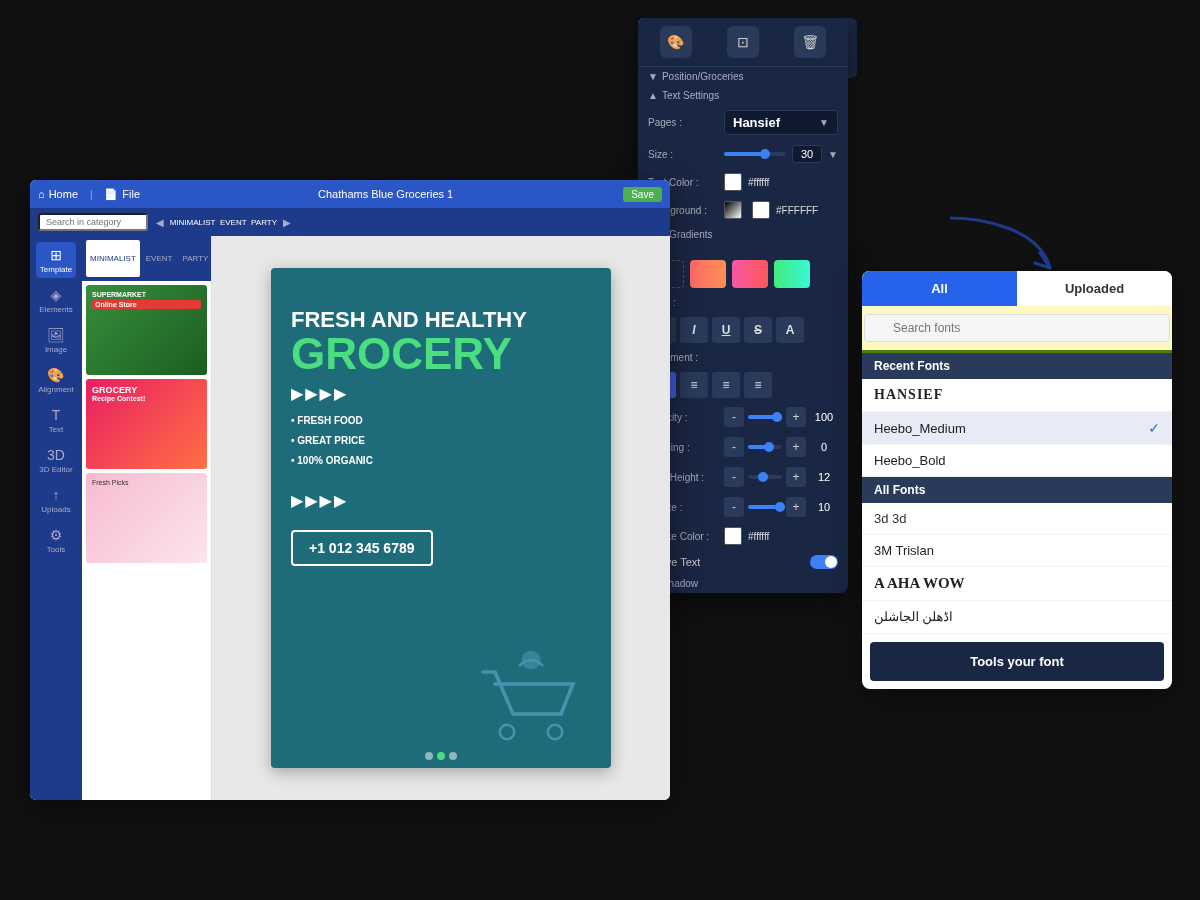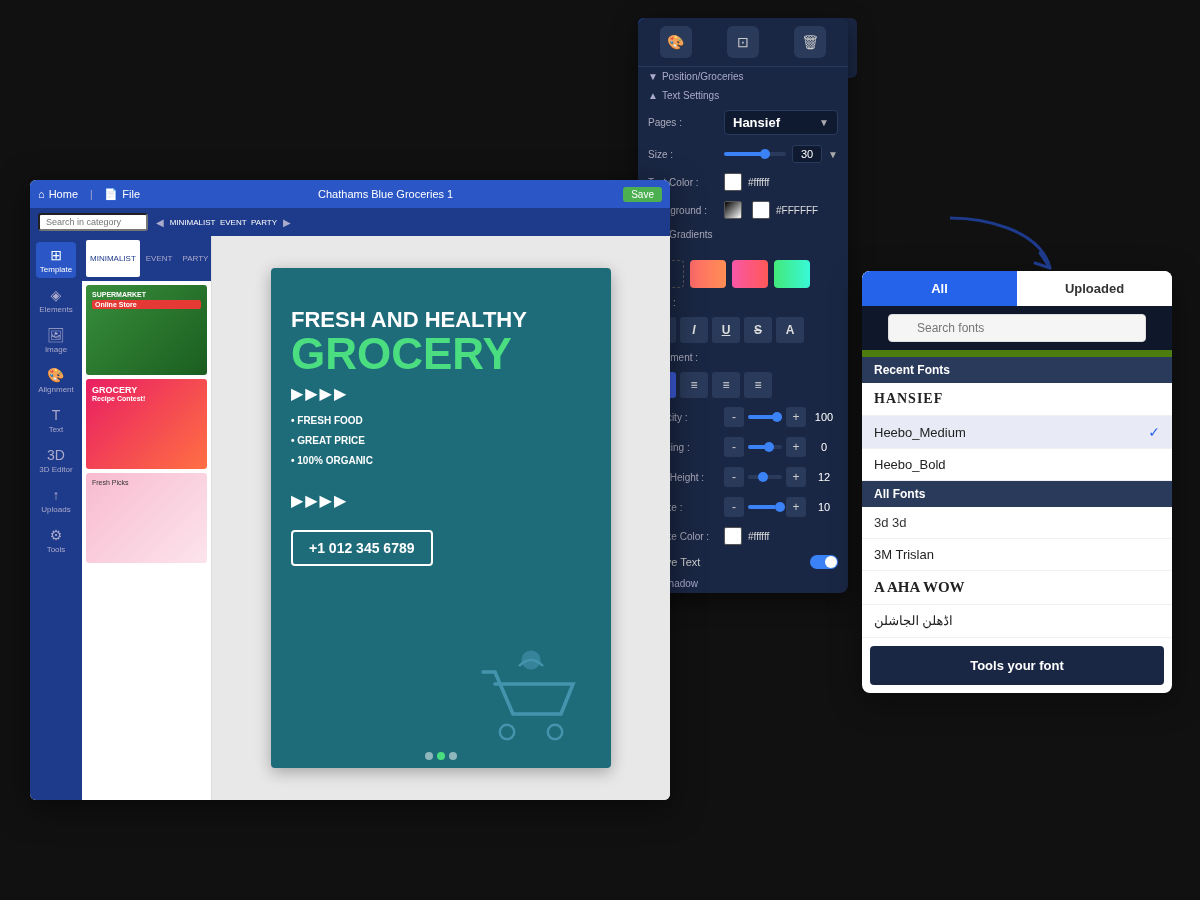--- a/index.html
+++ b/index.html
@@ -536,23 +536,23 @@
       font-weight: bold;
       cursor: pointer;
       color: #333;
     }
     .fp-tab.active {
       color: #fff;
       background: #2563eb;
     }
 
     .fp-search {
-      padding: 8px 26px;
-      background: #0f172a;
-      border-bottom: 7px solid #4d7c0f;
+      padding: 8px 2px;
+      background: #fef9c3;
+      border-bottom: 3px solid #4d7c0f;
     }
     .fp-search-input {
       width: 100%;
       background: #f5f5f5;
       border: 1px solid #ddd;
       border-radius: 4px;
       padding: 6px 10px 6px 28px;
       font-size: 12px;
       color: #555;
       position: relative;

